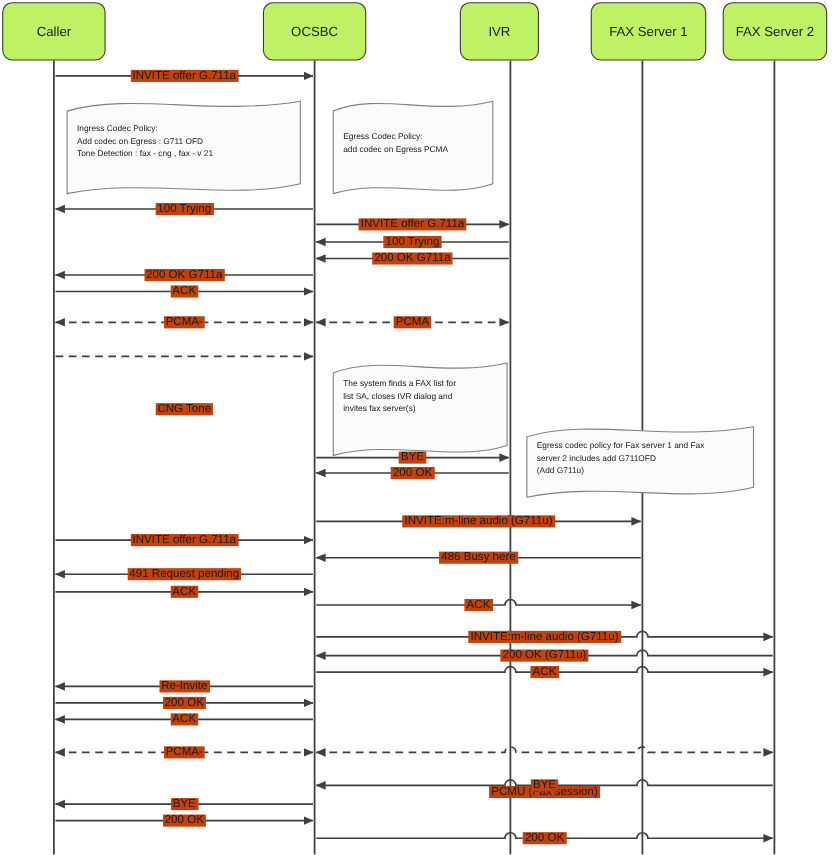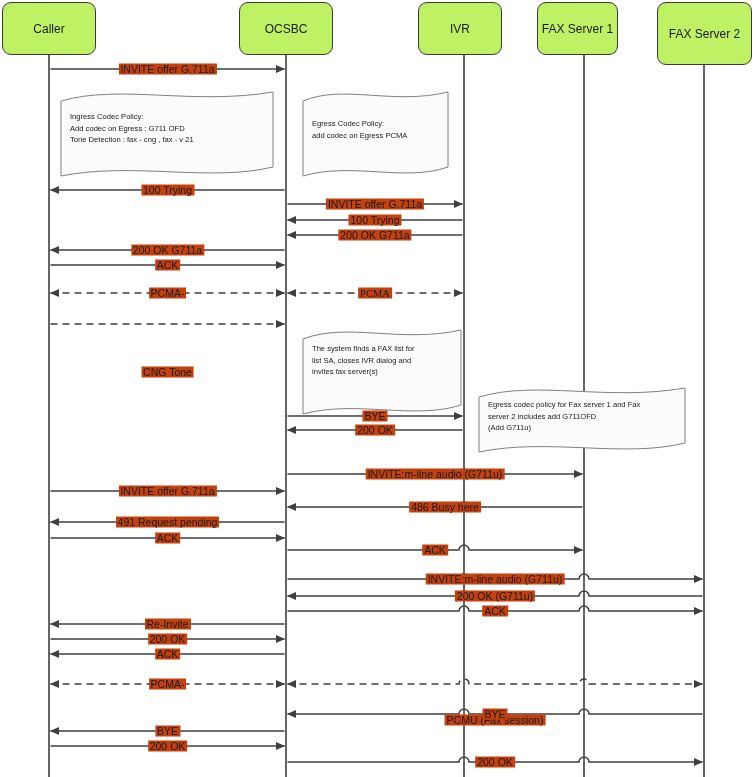--- a/index.html
+++ b/index.html
@@ -74,46 +74,46 @@
       <path d="M 303 339 C 347.24 321.9, 400.96 343.5, 461 330 L 461 405 C 413.6 420.3, 356.72 399.6, 303 414 Z" fill="#fbfbfb" stroke="#808080" stroke-width="1"></path>
       <path d="M 479 397 C 536.6800000000001 379.9, 606.72 401.5, 685 388 L 685 443 C 623.2 458.3, 549.04 437.6, 479 452 Z" fill="#fbfbfb" stroke="#808080" stroke-width="1"></path>
     </svg>
   <div id="boxes">
       <div class="lifeline-box" style="left: 2px; top: 2px; width: 94px; height: 53px;">
         <span>Caller</span>
       </div>
       <div class="lifeline-box" style="left: 239px; top: 2px; width: 94px; height: 53px; text-align: right;">
         <span>OCSBC</span>
       </div>
-      <div class="lifeline-box" style="left: 418px; top: 2px; width: 84px; height: 53px;">
+      <div class="lifeline-box" style="left: 418px; top: 2px; width: 72px; height: 53px;">
         <span>IVR</span>
       </div>
-      <div class="lifeline-box" style="left: 537px; top: 2px; width: 81px; height: 53px;">
+      <div class="lifeline-box" style="left: 537px; top: 2px; width: 105px; height: 53px;">
         <span>FAX Server 1</span>
       </div>
-      <div class="lifeline-box" style="left: 657px; top: 2px; width: 95px; height: 63px; text-align: center;">
+      <div class="lifeline-box" style="left: 657px; top: 2px; width: 95px; height: 53px; text-align: center;">
         <span>FAX Server 2</span>
       </div>
     </div>
   <div id="labels">
       <div class="msg-label" style="left: 167.5px; top: 69px;">INVITE offer G.711a</div>
       <div class="msg-label" style="left: 167.5px; top: 190px;">100 Trying</div>
       <div class="msg-label" style="left: 375px; top: 204px;">INVITE offer G.711a</div>
       <div class="msg-label" style="left: 375px; top: 220px;">100 Trying</div>
       <div class="msg-label" style="left: 375px; top: 235px;">200 OK G711a</div>
       <div class="msg-label" style="left: 167.5px; top: 250px;">200 OK G711a</div>
       <div class="msg-label" style="left: 167.5px; top: 265px;">ACK</div>
       <div class="msg-label" style="left: 167.5px; top: 293px;">PCMA-</div>
-      <div class="msg-label" style="left: 375px; top: 293px; font-family: Liberation Serif, serif;">PCMA</div>
+      <div class="msg-label" style="left: 375px; top: 293px;">PCMA</div>
       <div class="msg-label" style="left: 167.5px; top: 324px; margin-top: 48px;">CNG Tone</div>
       <div class="msg-label" style="left: 375px; top: 416px;">BYE</div>
       <div class="msg-label" style="left: 375px; top: 430px;">200 OK</div>
       <div class="msg-label" style="left: 435px; top: 474px;">INVITE:m-line audio (G711u)</div>
       <div class="msg-label" style="left: 167.5px; top: 491px;">INVITE offer G.711a</div>
-      <div class="msg-label" style="left: 435px; top: 507px; margin-left: 10px;">486 Busy  here</div>
+      <div class="msg-label" style="left: 435px; top: 507px;">486 Busy  here</div>
       <div class="msg-label" style="left: 167.5px; top: 522px;">491 Request pending</div>
       <div class="msg-label" style="left: 167.5px; top: 538px;">ACK</div>
       <div class="msg-label" style="left: 435px; top: 550px;">ACK</div>
       <div class="msg-label" style="left: 495px; top: 579px;">INVITE:m-line audio (G711u)</div>
       <div class="msg-label" style="left: 495px; top: 596px;">200 OK (G711u)</div>
       <div class="msg-label" style="left: 495px; top: 611px;">ACK</div>
       <div class="msg-label" style="left: 167.5px; top: 624px;">Re-Invite</div>
       <div class="msg-label" style="left: 167.5px; top: 639px;">200 OK</div>
       <div class="msg-label" style="left: 167.5px; top: 654px;">ACK</div>
       <div class="msg-label" style="left: 167.5px; top: 684px;">PCMA-</div>

